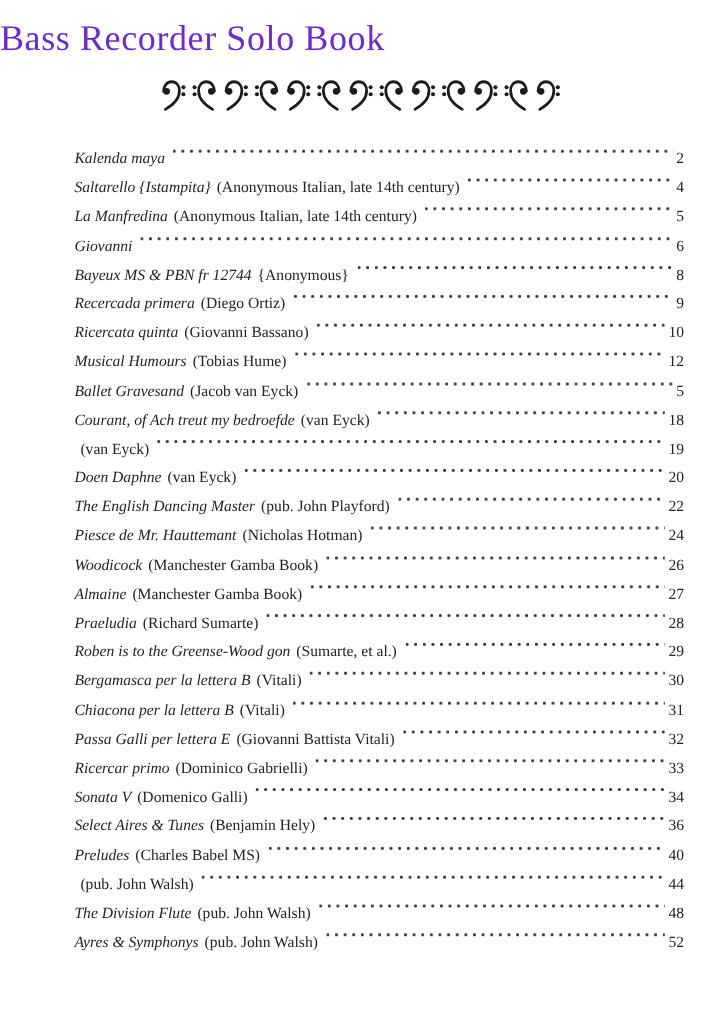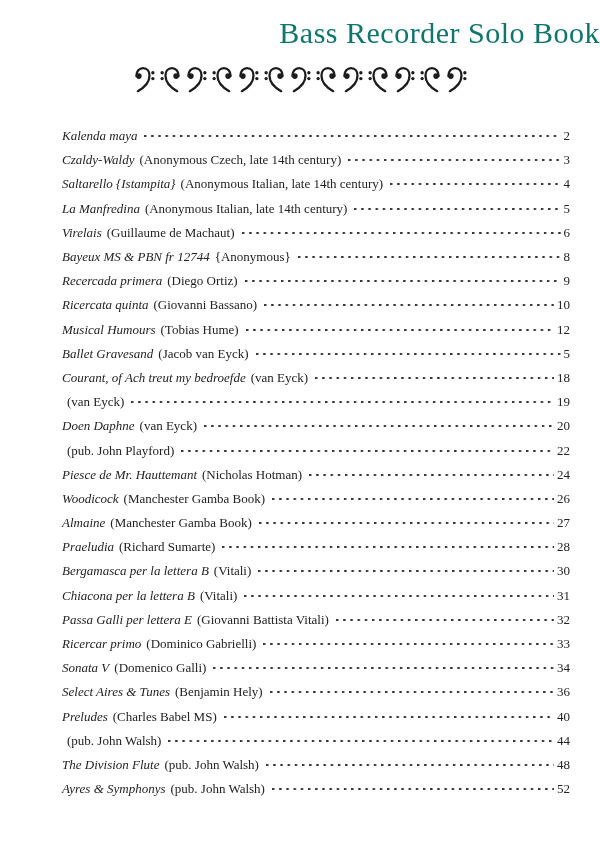--- a/index.html
+++ b/index.html
@@ -16,45 +16,45 @@
   }
   .page {
     box-sizing: border-box;
     width: 600px;
     height: 849px;
     padding-top: 16px;
     background: #ffffff;
   }
   .book-title {
     margin: 0;
-    text-align: right;
+    text-align: left;
     font-size: 30px;
     font-weight: 400;
     letter-spacing: 0.5px;
-    color: #0f766e;
+    color: #6d28d9;
   }
   .ornament-row {
     display: flex;
     justify-content: center;
     align-items: center;
     gap: 3px;
     margin-top: 12px;
     height: 34px;
   }
   .clef { display: inline-block; line-height: 0; }
   .clef svg { display: block; }
   .clef.mirrored svg { transform: scaleX(-1); }
   .clef path { fill: none; stroke: #1c1c1c; stroke-width: 2.2; stroke-linecap: round; }
   .clef circle { fill: #1c1c1c; }
   .toc {
     margin: 28px 30px 0 62px;
   }
   .toc-row {
     display: flex;
-    align-items: center;
+    align-items: flex-start;
     height: 24.2px;
     font-size: 13px;
     color: #232323;
   }
   .toc-title {
     font-style: italic;
     white-space: nowrap;
   }
   .toc-attr {
     margin-left: 5px;
@@ -187,40 +187,33 @@
   </span>
     </div>
 
   <div class="toc">
       <div class="toc-row">
     <span class="toc-title">Kalenda maya</span>
     <span class="leader"></span>
     <span class="page-num">2</span>
   </div>
       <div class="toc-row">
-    <span class="toc-title">Czaldy-Waldy</span>
-    <span class="toc-attr">(Anonymous Czech, late 14th century)</span>
-    <span class="leader"></span>
-    <span class="page-num">3</span>
-  </div>
-      <div class="toc-row">
     <span class="toc-title">Saltarello {Istampita}</span>
     <span class="toc-attr">(Anonymous Italian, late 14th century)</span>
     <span class="leader"></span>
     <span class="page-num">4</span>
   </div>
       <div class="toc-row">
     <span class="toc-title">La Manfredina</span>
     <span class="toc-attr">(Anonymous Italian, late 14th century)</span>
     <span class="leader"></span>
     <span class="page-num">5</span>
   </div>
       <div class="toc-row">
-    <span class="toc-title">Virelais</span>
-    <span class="toc-attr">(Guillaume de Machaut)</span>
+    <span class="toc-title">Giovanni</span>
     <span class="leader"></span>
     <span class="page-num">6</span>
   </div>
       <div class="toc-row">
     <span class="toc-title">Bayeux MS &amp; PBN fr 12744</span>
     <span class="toc-attr">{Anonymous}</span>
     <span class="leader"></span>
     <span class="page-num">8</span>
   </div>
       <div class="toc-row">
@@ -258,20 +251,21 @@
     <span class="leader"></span>
     <span class="page-num">19</span>
   </div>
       <div class="toc-row">
     <span class="toc-title">Doen Daphne</span>
     <span class="toc-attr">(van Eyck)</span>
     <span class="leader"></span>
     <span class="page-num">20</span>
   </div>
       <div class="toc-row">
+    <span class="toc-title">The English Dancing Master</span>
     <span class="toc-attr">(pub. John Playford)</span>
     <span class="leader"></span>
     <span class="page-num">22</span>
   </div>
       <div class="toc-row">
     <span class="toc-title">Piesce de Mr. Hauttemant</span>
     <span class="toc-attr">(Nicholas Hotman)</span>
     <span class="leader"></span>
     <span class="page-num">24</span>
   </div>
@@ -285,20 +279,26 @@
     <span class="toc-title">Almaine</span>
     <span class="toc-attr">(Manchester Gamba Book)</span>
     <span class="leader"></span>
     <span class="page-num">27</span>
   </div>
       <div class="toc-row">
     <span class="toc-title">Praeludia</span>
     <span class="toc-attr">(Richard Sumarte)</span>
     <span class="leader"></span>
     <span class="page-num">28</span>
+  </div>
+      <div class="toc-row">
+    <span class="toc-title">Roben is to the Greense-Wood gon</span>
+    <span class="toc-attr">(Sumarte, et al.)</span>
+    <span class="leader"></span>
+    <span class="page-num">29</span>
   </div>
       <div class="toc-row">
     <span class="toc-title">Bergamasca per la lettera B</span>
     <span class="toc-attr">(Vitali)</span>
     <span class="leader"></span>
     <span class="page-num">30</span>
   </div>
       <div class="toc-row">
     <span class="toc-title">Chiacona per la lettera B</span>
     <span class="toc-attr">(Vitali)</span>

